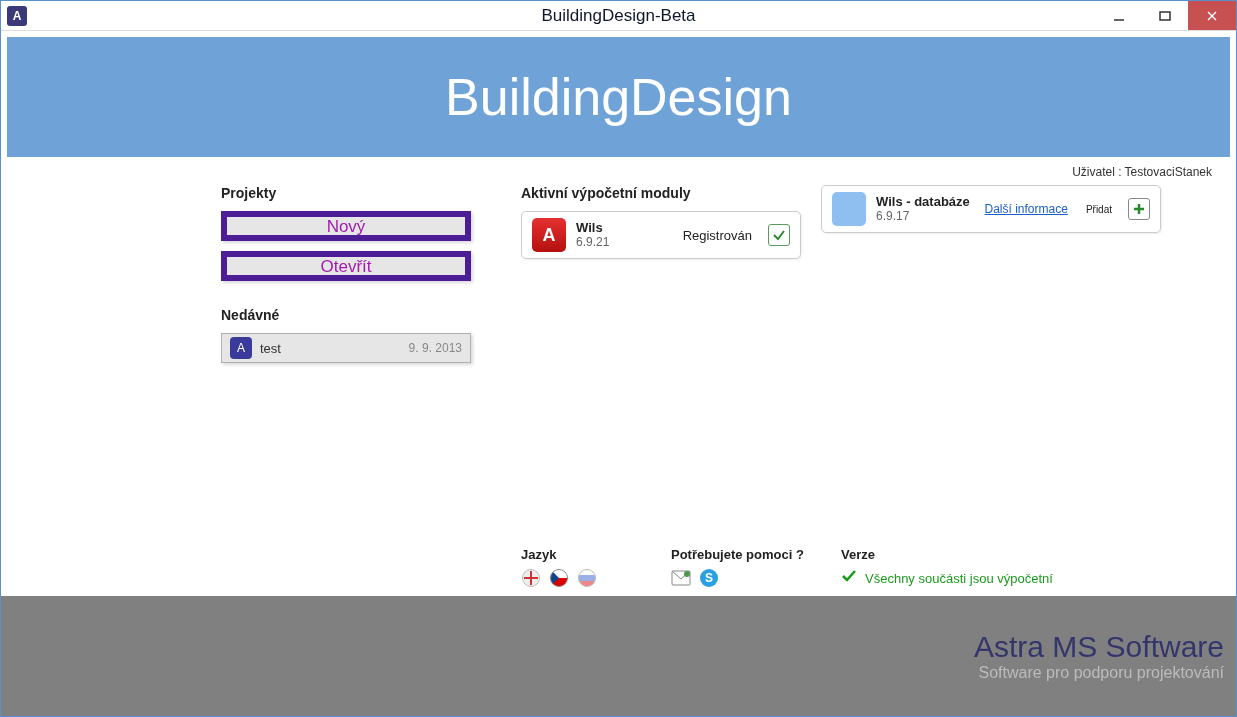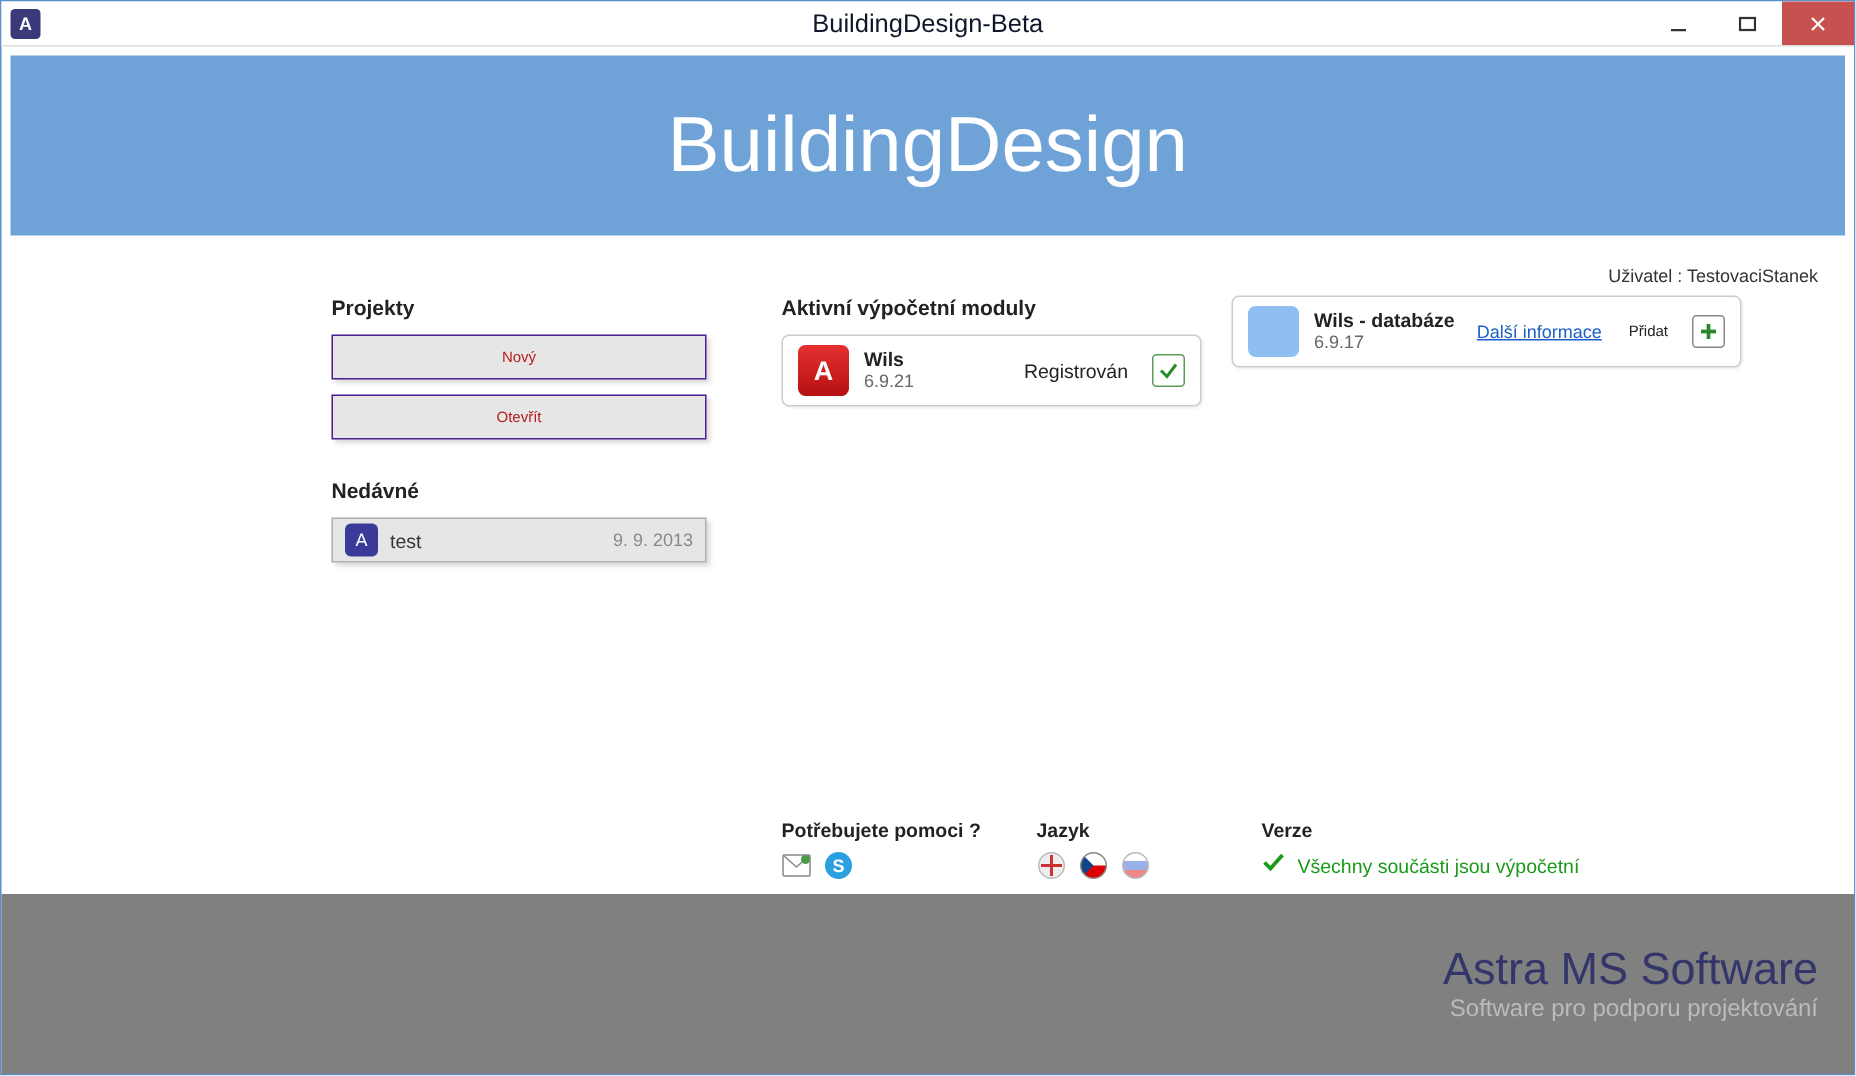--- a/index.html
+++ b/index.html
@@ -72,21 +72,21 @@
       margin: 6px 6px 0 6px;
     }
     .hero h1 {
       font-size: 52px;
       color: #fff;
       font-weight: 300;
     }
 
     .content {
       flex: 1;
-      padding: 20px 20px 0 20px;
+      padding: 8px 20px 0 20px;
       display: flex;
       flex-direction: column;
       position: relative;
     }
     .user-line {
       text-align: right;
       font-size: 12px;
       color: #333;
       padding-right: 4px;
     }
@@ -105,24 +105,24 @@
       font-size: 14px;
       font-weight: bold;
       color: #222;
       margin-bottom: 10px;
     }
 
     .proj-btn {
       width: 250px;
       height: 30px;
       background: #e6e6e6;
-      border: 1px solid #4c1d95;
+      border: 6px solid #4c1d95;
       box-shadow: 2px 2px 3px rgba(0,0,0,0.15);
-      font-size: 10px;
-      color: #b91c1c;
+      font-size: 17px;
+      color: #a21caf;
       margin-bottom: 10px;
       cursor: pointer;
     }
 
     .recent-title {
       font-size: 14px;
       font-weight: bold;
       color: #222;
       margin-top: 16px;
       margin-bottom: 10px;
@@ -212,21 +212,21 @@
     .ver-row { display: flex; align-items:center; gap:8px; }
     .ver-check svg { width:16px; height:16px; }
     .ver-text { color: #1a9a1a; font-size: 13px; }
 
     .footer {
       height: 120px;
       background: #808080;
       display: flex;
       align-items: center;
       justify-content: flex-end;
-      padding-right: 24px;
+      padding-right: 12px;
     }
     .footer-text { text-align: right; }
     .footer-title { font-size: 30px; color: #34356a; font-weight: 400; }
     .footer-sub { font-size: 16px; color: #bbb; }
   </style>
 </head>
 <body>
 
 <div class="window">
 
@@ -314,39 +314,20 @@
                 <line x1="7" y1="2" x2="7" y2="12" stroke="#2a8a2a" stroke-width="2.5"></line>
                 <line x1="2" y1="7" x2="12" y2="7" stroke="#2a8a2a" stroke-width="2.5"></line>
               </svg>
           </div>
         </div>
       </div>
 
     </div>
 
     <div class="bottom-row">
-      <div class="bgroup" style="width:150px">
-        <div class="btitle">Potřebujete pomoci ?</div>
-        <div class="icon-row">
-          <div class="help-icon">
-            <svg width="20" height="16" viewBox="0 0 20 16">
-                <rect x="1" y="1" width="18" height="14" fill="#fff" stroke="#888" rx="1"></rect>
-                <polyline points="1,1 10,9 19,1" fill="none" stroke="#888"></polyline>
-                <circle cx="16" cy="4" r="3" fill="#4a9a4a"></circle>
-              </svg>
-          </div>
-          <div class="help-icon">
-            <svg width="20" height="20" viewBox="0 0 20 20">
-                <circle cx="10" cy="10" r="9" fill="#2aa0e0"></circle>
-                <text x="10" y="14" text-anchor="middle" fill="#fff" font-size="12" font-weight="bold">S</text>
-              </svg>
-          </div>
-        </div>
-      </div>
-
       <div class="bgroup" style="width:130px">
         <div class="btitle">Jazyk</div>
         <div class="icon-row">
           <div class="flag-icon">
             <svg width="18" height="18" viewBox="0 0 18 18">
                 <circle cx="9" cy="9" r="8.5" fill="#eee" stroke="#bbb"></circle>
                 <line x1="2" y1="9" x2="16" y2="9" stroke="#c33" stroke-width="2"></line>
                 <line x1="9" y1="2" x2="9" y2="16" stroke="#c33" stroke-width="2"></line>
               </svg>
           </div>
@@ -372,20 +353,39 @@
                   <rect width="18" height="6" fill="#fff"></rect>
                   <rect y="6" width="18" height="6" fill="#99b0e8"></rect>
                   <rect y="12" width="18" height="6" fill="#e88"></rect>
                 </g>
                 <circle cx="9" cy="9" r="8.5" fill="none" stroke="#bbb"></circle>
               </svg>
           </div>
         </div>
       </div>
 
+      <div class="bgroup" style="width:150px">
+        <div class="btitle">Potřebujete pomoci ?</div>
+        <div class="icon-row">
+          <div class="help-icon">
+            <svg width="20" height="16" viewBox="0 0 20 16">
+                <rect x="1" y="1" width="18" height="14" fill="#fff" stroke="#888" rx="1"></rect>
+                <polyline points="1,1 10,9 19,1" fill="none" stroke="#888"></polyline>
+                <circle cx="16" cy="4" r="3" fill="#4a9a4a"></circle>
+              </svg>
+          </div>
+          <div class="help-icon">
+            <svg width="20" height="20" viewBox="0 0 20 20">
+                <circle cx="10" cy="10" r="9" fill="#2aa0e0"></circle>
+                <text x="10" y="14" text-anchor="middle" fill="#fff" font-size="12" font-weight="bold">S</text>
+              </svg>
+          </div>
+        </div>
+      </div>
+
       <div class="bgroup">
         <div class="btitle">Verze</div>
         <div class="ver-row">
           <span class="ver-check">
             <svg viewBox="0 0 16 16">
                 <polyline points="2,8 6,12 14,3" fill="none" stroke="#1a9a1a" stroke-width="2.5"></polyline>
               </svg>
           </span>
           <span class="ver-text">Všechny součásti jsou výpočetní</span>
         </div>

